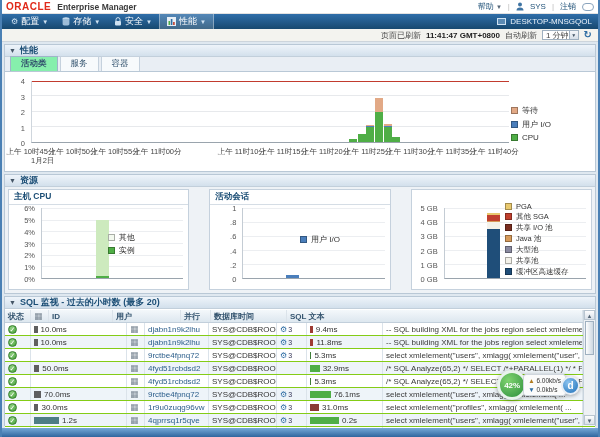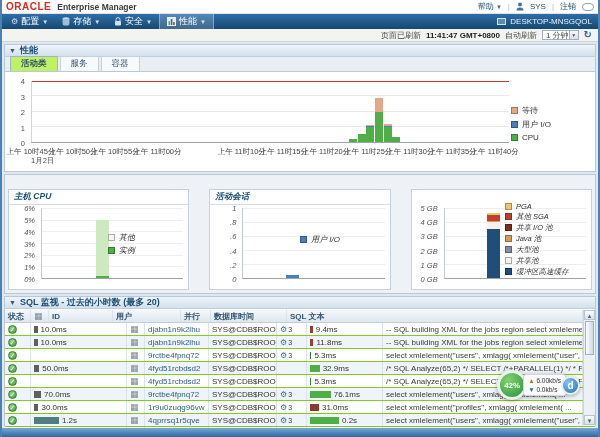--- a/index.html
+++ b/index.html
@@ -40,39 +40,39 @@
   
   .panel{position:absolute;left:2px;right:2px;border:1px solid #b9c8d6;background:#fff;}
   .panel-header{height:12px;background:linear-gradient(#eef4fa,#d3e0ec);display:flex;align-items:center;
                 gap:4px;font-size:9px;font-weight:bold;color:#1d4f76;padding:0 4px;border-bottom:1px solid #c2cfdb;}
   .disclosure{font-size:7px;color:#456;}
   
   .perf{top:44px;height:128px;}
   .tabs{height:15px;background:#e9eef4;border-bottom:1px solid #b9c8d6;display:flex;align-items:flex-end;
         padding-left:5px;gap:2px;font-size:8.5px;}
   .tab{padding:1px 10px;border:1px solid #c5d1dd;border-bottom:none;background:#f7fafc;color:#33536e;}
-  .tab.selected{background:#bef264;border-color:#9fb4c8;font-weight:bold;}
+  .tab.selected{background:#86efac;border-color:#9fb4c8;font-weight:bold;}
   .main-chart{position:absolute;top:28px;left:0;right:0;bottom:0;}
   .mc-ylab{position:absolute;left:0;top:8px;bottom:28px;width:24px;}
   .mc-ylab div{position:absolute;right:4px;font-size:7.5px;color:#555;transform:translateY(50%);}
   .mc-plot{position:absolute;left:26px;right:86px;top:8px;bottom:28px;border-bottom:1px solid #9aa4ad;border-left:1px solid #cfd6dd;}
   .mc-grid{position:absolute;left:0;right:0;height:1px;background:#e7e9ec;}
   .mc-redline{position:absolute;left:0;right:0;top:0;height:1px;background:#c23b2e;}
   .mc-bar{position:absolute;top:0;bottom:0;width:8px;transform:translateX(-50%);
           display:flex;flex-direction:column-reverse;}
   .mc-seg{width:100%;}
   .mc-xticks{position:absolute;left:26px;right:86px;bottom:15px;height:9px;font-size:7.5px;color:#444;}
   .mc-xticks div{position:absolute;transform:translateX(-50%);white-space:nowrap;}
   .mc-date{position:absolute;left:26px;bottom:5px;font-size:7.5px;color:#444;}
   .mc-legend{position:absolute;right:6px;top:32px;width:78px;display:flex;flex-direction:column;gap:3px;}
   .lg-row{display:flex;align-items:center;gap:4px;font-size:8px;color:#333;}
   .lg-sw{width:7px;height:7px;border:1px solid rgba(0,0,0,.3);flex:none;}
   
   .res{top:174px;height:120px;background:#eef2f6;}
-  .res-body{position:absolute;top:14px;left:3px;right:3px;bottom:3px;display:flex;gap:20px;font-style:italic;}
+  .res-body{position:absolute;top:14px;left:3px;right:3px;bottom:3px;display:flex;gap:20px;}
   .res-card{flex:1;background:#fff;border:1px solid #c5d1dd;position:relative;}
   .res-title{font-size:8.5px;font-weight:bold;color:#1d4f76;padding:1px 5px;border-bottom:1px solid #d5dde5;}
   .res-ylab{position:absolute;left:0;top:18px;bottom:10px;width:30px;}
   .res-ylab div{position:absolute;right:4px;font-size:7.5px;color:#555;transform:translateY(-50%);}
   .res-plot{position:absolute;left:32px;top:18px;bottom:10px;right:5px;border-left:1px solid #c4ccd4;border-bottom:1px solid #9aa4ad;}
   .res-grid{position:absolute;left:0;right:0;height:1px;background:#eceef1;}
   .stackbar{position:absolute;top:0;bottom:0;width:13px;display:flex;flex-direction:column-reverse;}
   .res-legend{position:absolute;display:flex;flex-direction:column;gap:2px;}
   .res1 .res-legend{left:55%;top:42%;}
   .res2 .res-legend{left:50%;top:44%;}
@@ -265,20 +265,24 @@
           </div>
           <div class="lg-row">
             <span class="lg-sw" style="background: rgb(79, 174, 70);"></span>
             <span>CPU</span>
           </div>
         </div>
     </div>
   </div>
 
   <div class="panel res">
+    <div class="panel-header">
+      <span class="disclosure">▼</span>
+      <span>资源</span>
+    </div>
     <div class="res-body">
       <div class="res-card res1">
         <div class="res-title">主机 CPU</div>
         <div class="res-ylab">
             <div style="top: 0%;">6%</div>
             <div style="top: 16.6667%;">5%</div>
             <div style="top: 33.3333%;">4%</div>
             <div style="top: 50%;">3%</div>
             <div style="top: 66.6667%;">2%</div>
             <div style="top: 83.3333%;">1%</div>

